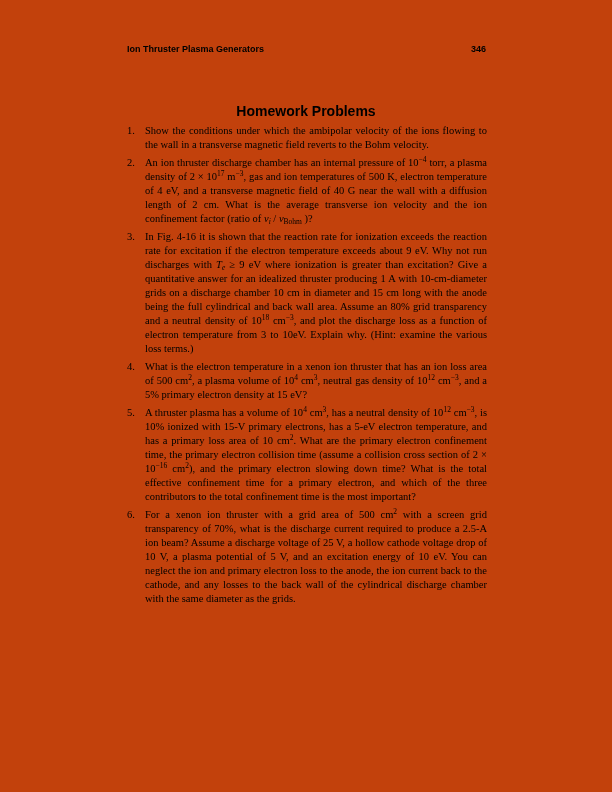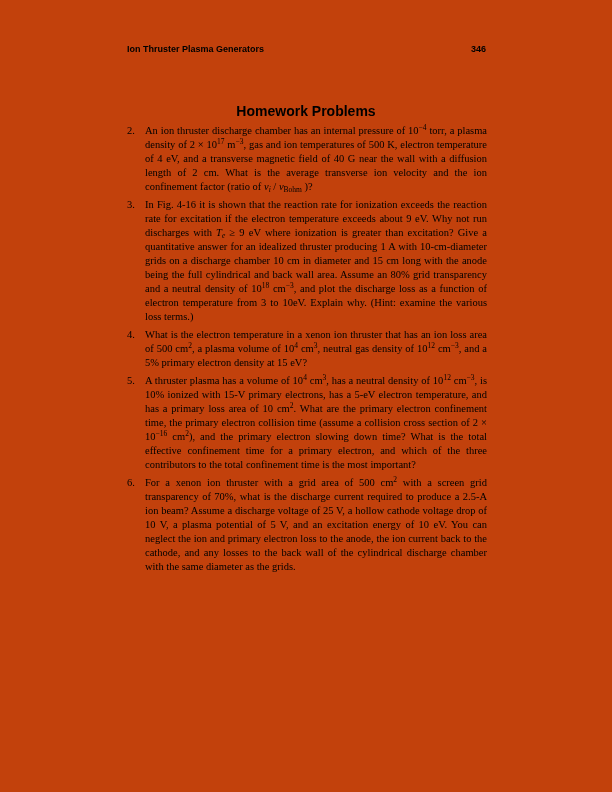--- a/index.html
+++ b/index.html
@@ -59,19 +59,20 @@
 
 <div class="page">
   <div class="running-header">
     <span>Ion Thruster Plasma Generators</span>
     <span>346</span>
   </div>
 
   <h1 class="section-title">Homework Problems</h1>
 
   <div class="problems" id="problems">
+      <div class="problem"><span class="pnum">1.</span><span>Show the conditions under which the ambipolar velocity of the ions flowing to the wall in a transverse magnetic field reverts to the Bohm velocity.</span></div>
       <div class="problem"><span class="pnum">2.</span><span>An ion thruster discharge chamber has an internal pressure of 10<sup>−4</sup> torr, a plasma density of 2 × 10<sup>17</sup> m<sup>−3</sup>, gas and ion temperatures of 500 K, electron temperature of 4 eV, and a transverse magnetic field of 40 G near the wall with a diffusion length of 2 cm. What is the average transverse ion velocity and the ion confinement factor (ratio of <span class="mi">v</span><sub class="mi">i</sub> / <span class="mi">v</span><sub>Bohm</sub> )?</span></div>
       <div class="problem"><span class="pnum">3.</span><span>In Fig. 4-16 it is shown that the reaction rate for ionization exceeds the reaction rate for excitation if the electron temperature exceeds about 9 eV. Why not run discharges with <span class="mi">T</span><sub class="mi">e</sub> ≥ 9 eV where ionization is greater than excitation? Give a quantitative answer for an idealized thruster producing 1 A with 10-cm-diameter grids on a discharge chamber 10 cm in diameter and 15 cm long with the anode being the full cylindrical and back wall area. Assume an 80% grid transparency and a neutral density of 10<sup>18</sup> cm<sup>−3</sup>, and plot the discharge loss as a function of electron temperature from 3 to 10eV. Explain why. (Hint: examine the various loss terms.)</span></div>
       <div class="problem"><span class="pnum">4.</span><span>What is the electron temperature in a xenon ion thruster that has an ion loss area of 500 cm<sup>2</sup>, a plasma volume of 10<sup>4</sup> cm<sup>3</sup>, neutral gas density of 10<sup>12</sup> cm<sup>−3</sup>, and a 5% primary electron density at 15 eV?</span></div>
       <div class="problem"><span class="pnum">5.</span><span>A thruster plasma has a volume of 10<sup>4</sup> cm<sup>3</sup>, has a neutral density of 10<sup>12</sup> cm<sup>−3</sup>, is 10% ionized with 15-V primary electrons, has a 5-eV electron temperature, and has a primary loss area of 10 cm<sup>2</sup>. What are the primary electron confinement time, the primary electron collision time (assume a collision cross section of 2 × 10<sup>−16</sup> cm<sup>2</sup>), and the primary electron slowing down time? What is the total effective confinement time for a primary electron, and which of the three contributors to the total confinement time is the most important?</span></div>
       <div class="problem"><span class="pnum">6.</span><span>For a xenon ion thruster with a grid area of 500 cm<sup>2</sup> with a screen grid transparency of 70%, what is the discharge current required to produce a 2.5-A ion beam? Assume a discharge voltage of 25 V, a hollow cathode voltage drop of 10 V, a plasma potential of 5 V, and an excitation energy of 10 eV. You can neglect the ion and primary electron loss to the anode, the ion current back to the cathode, and any losses to the back wall of the cylindrical discharge chamber with the same diameter as the grids.</span></div>
     </div>
 </div>
 
 </body></html>

